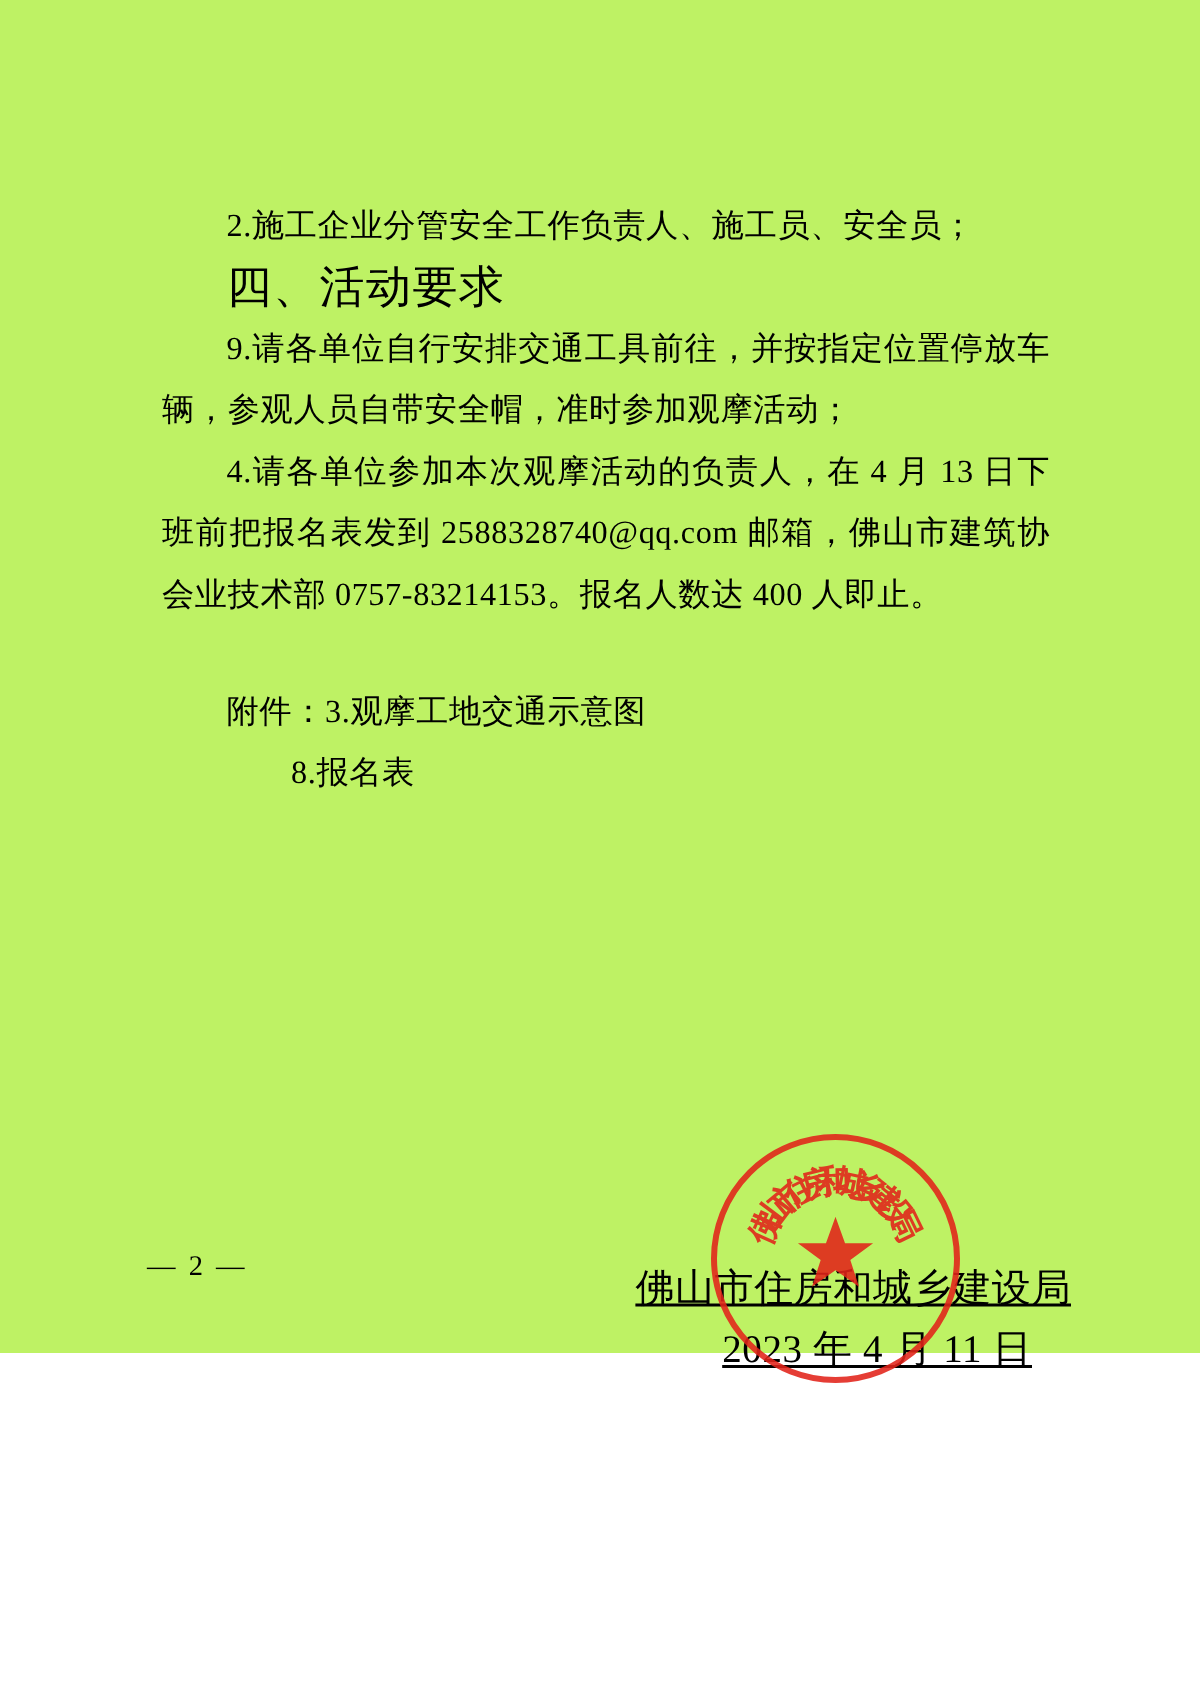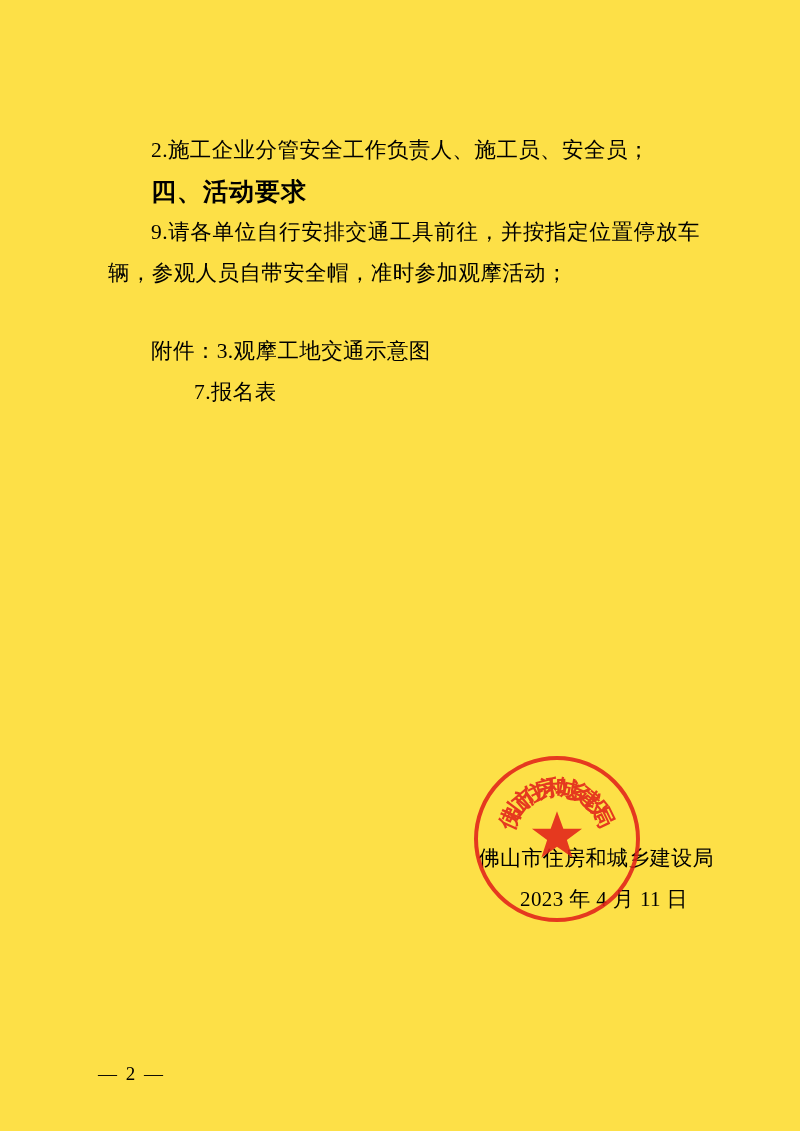--- a/index.html
+++ b/index.html
@@ -13,45 +13,45 @@
     position: relative;
     font-family: "Liberation Serif", "DejaVu Serif", serif;
     color: #000000;
     overflow: hidden;
   }
   .page {
     position: absolute;
     left: 0;
     top: 0;
     width: 800px;
-    height: 1131px;
-    background: #fde047;
+    height: 902px;
+    background: #bef264;
   }
   .body-text {
     position: absolute;
     left: 108px;
     top: 130px;
     width: 592px;
   }
   .para {
     font-size: 21.5px;
     line-height: 41px;
     letter-spacing: 0.4px;
     text-align: justify;
     text-justify: inter-ideograph;
     margin: 0;
     white-space: pre-wrap;
   }
   .indent {
     text-indent: 43px;
   }
   .heading {
-    font-size: 25px;
+    font-size: 30px;
     line-height: 41px;
-    font-weight: bold;
+    font-weight: normal;
     font-family: "DejaVu Sans", "Liberation Sans", sans-serif;
     text-indent: 43px;
     margin: 0;
     letter-spacing: 1px;
   }
   .gap {
     height: 37px;
   }
   .attach-block {
     margin-top: 0;
@@ -60,24 +60,25 @@
   .attach-line2 { text-indent: 86px; }
 
   .signature {
     position: absolute;
     right: 86px;
     top: 838px;
     width: 300px;
     text-align: right;
   }
   .sig-line {
-    font-size: 21px;
+    font-size: 26px;
     line-height: 41px;
     letter-spacing: 0.4px;
     white-space: nowrap;
+    text-decoration: underline;
   }
   .sig-date {
     padding-right: 26px;
   }
 
   .seal {
     position: absolute;
     left: 474px;
     top: 756px;
     width: 166px;
@@ -132,26 +133,27 @@
 
 <div class="page">
 
   <div class="body-text">
 
     <p class="para indent">2.施工企业分管安全工作负责人、施工员、安全员；</p>
 
     <p class="heading">四、活动要求</p>
 
     <p class="para indent">9.请各单位自行安排交通工具前往，并按指定位置停放车辆，参观人员自带安全帽，准时参加观摩活动；</p>
+    <p class="para indent">4.请各单位参加本次观摩活动的负责人，在 4 月 13 日下班前把报名表发到 2588328740@qq.com 邮箱，佛山市建筑协会业技术部 0757-83214153。报名人数达 400 人即止。</p>
 
     <div class="gap"></div>
 
     <div class="attach-block">
       <p class="para attach-line1">附件：3.观摩工地交通示意图</p>
-      <p class="para attach-line2">7.报名表</p>
+      <p class="para attach-line2">8.报名表</p>
     </div>
 
   </div>
 
   <div class="signature">
     <div class="sig-line">佛山市住房和城乡建设局</div>
     <div class="sig-line sig-date">2023 年 4 月 11 日</div>
   </div>
 
   <div class="seal">

